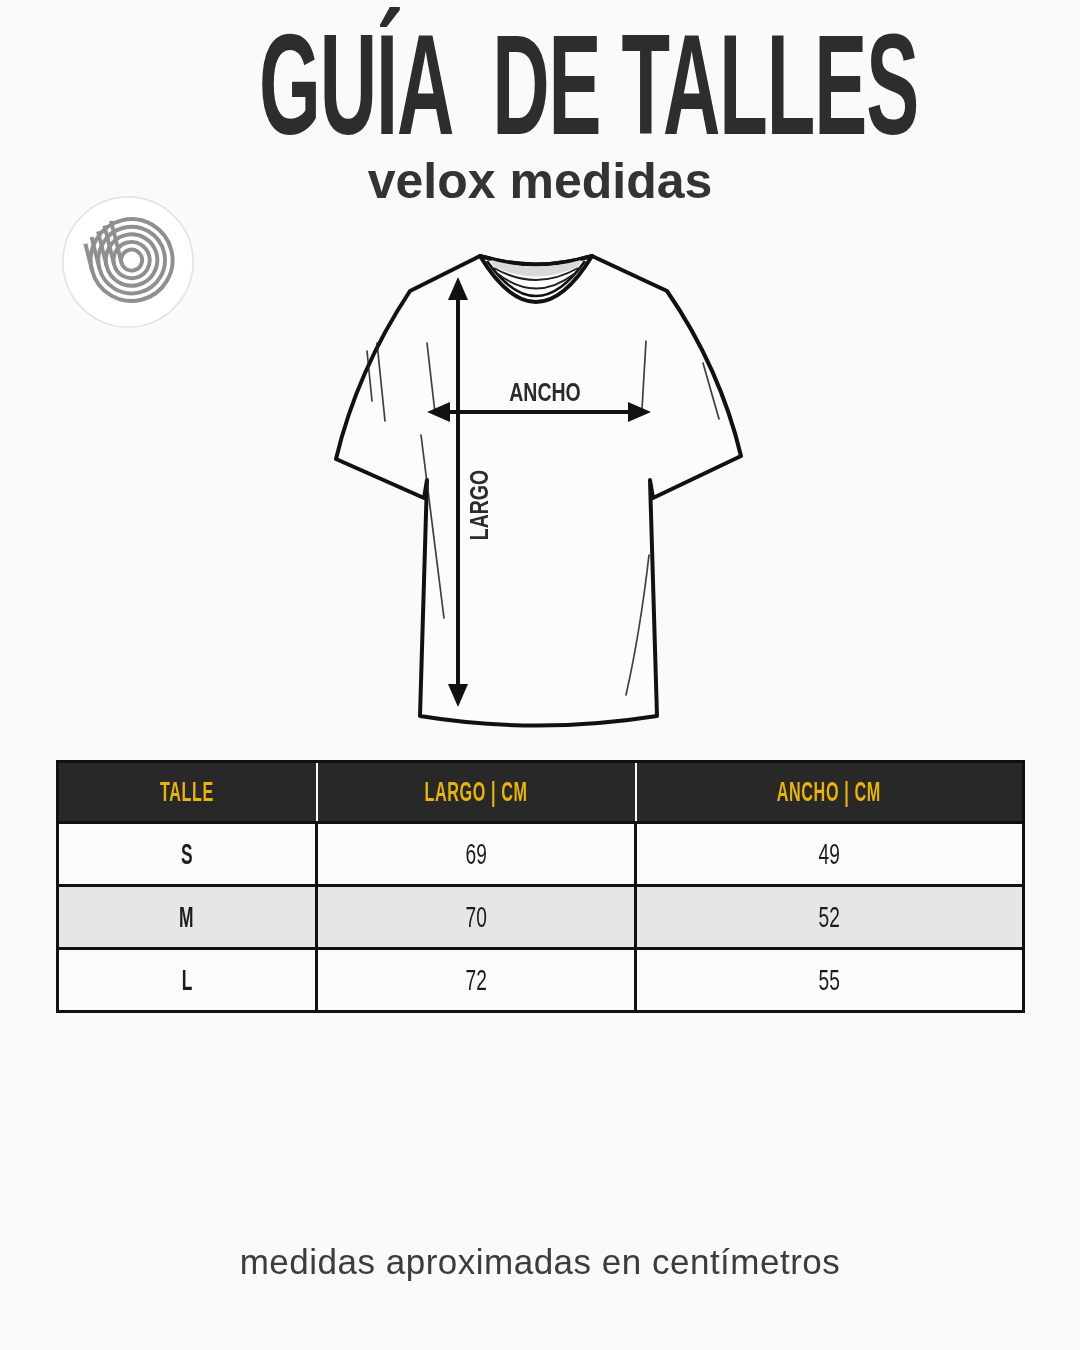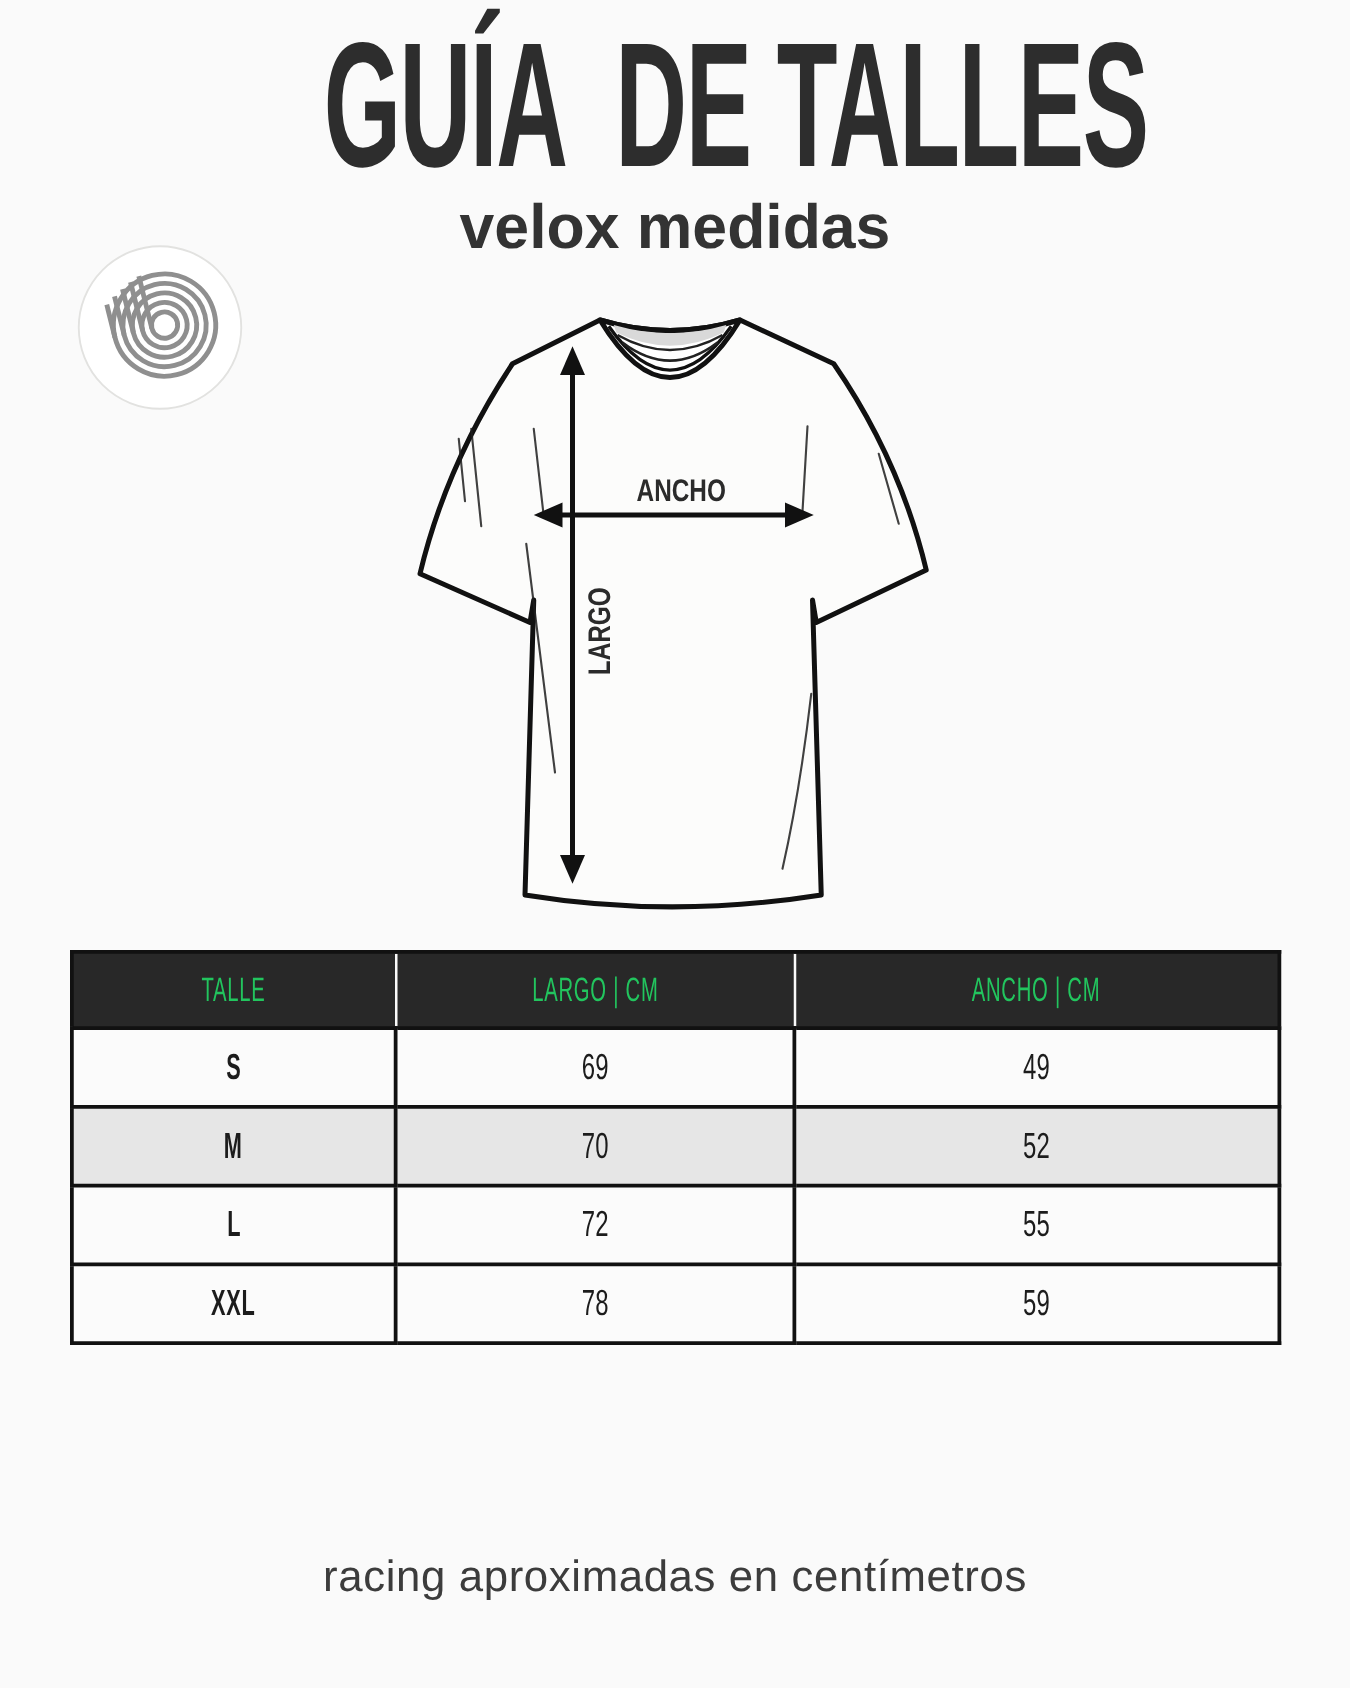--- a/index.html
+++ b/index.html
@@ -28,22 +28,22 @@
   
   table.sizes {
     position:absolute; left:56px; top:760px; width:966px;
     border-collapse:collapse; table-layout:fixed;
     border:3px solid #111;
   }
   table.sizes col.c1 { width:259px; }
   table.sizes col.c2 { width:319px; }
   table.sizes col.c3 { width:388px; }
   table.sizes th {
-    background:#282828; color:#22c55e; height:61px;
-    font-size:27px; font-weight:400; text-align:center; vertical-align:middle;
+    background:#282828; color:#eab308; height:61px;
+    font-size:27px; font-weight:700; text-align:center; vertical-align:middle;
     border-left:2px solid #fafafa;
   }
   table.sizes th:first-child { border-left:none; }
   table.sizes td {
     height:63px; text-align:center; vertical-align:middle;
     border:3px solid #111; font-size:29px; color:#1c1c1c; background:#fbfbfb;
   }
   table.sizes tr.alt td { background:#e6e6e6; }
   table.sizes td.size { font-weight:700; }
   .cx { display:inline-block; transform:scaleX(0.60); white-space:pre; letter-spacing:1px; }
@@ -139,25 +139,20 @@
       <tr class="alt">
         <td class="size"><span class="cx">M</span></td>
         <td><span class="cxn">70</span></td>
         <td><span class="cxn">52</span></td>
       </tr>
       <tr>
         <td class="size"><span class="cx">L</span></td>
         <td><span class="cxn">72</span></td>
         <td><span class="cxn">55</span></td>
       </tr>
-      <tr>
-        <td class="size"><span class="cx">XXL</span></td>
-        <td><span class="cxn">78</span></td>
-        <td><span class="cxn">59</span></td>
-      </tr>
     </tbody>
   </table>
 
   <div class="footer">
-    <span>racing aproximadas en centímetros</span>
+    <span>medidas aproximadas en centímetros</span>
   </div>
 
 </div>
 
 </body></html>

